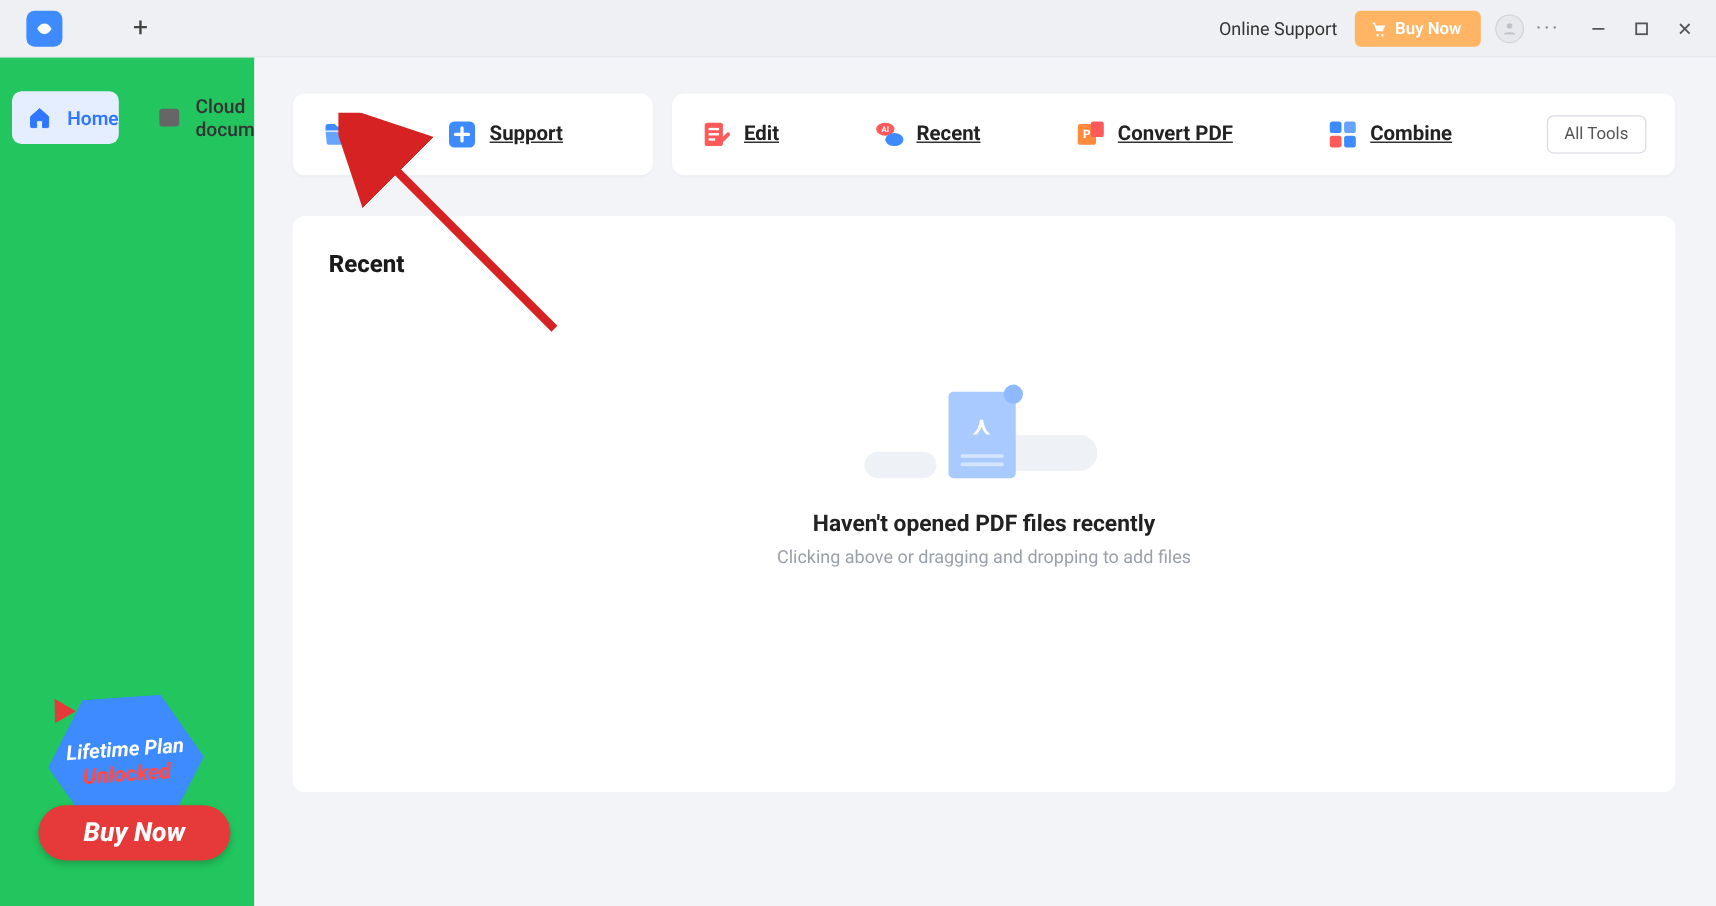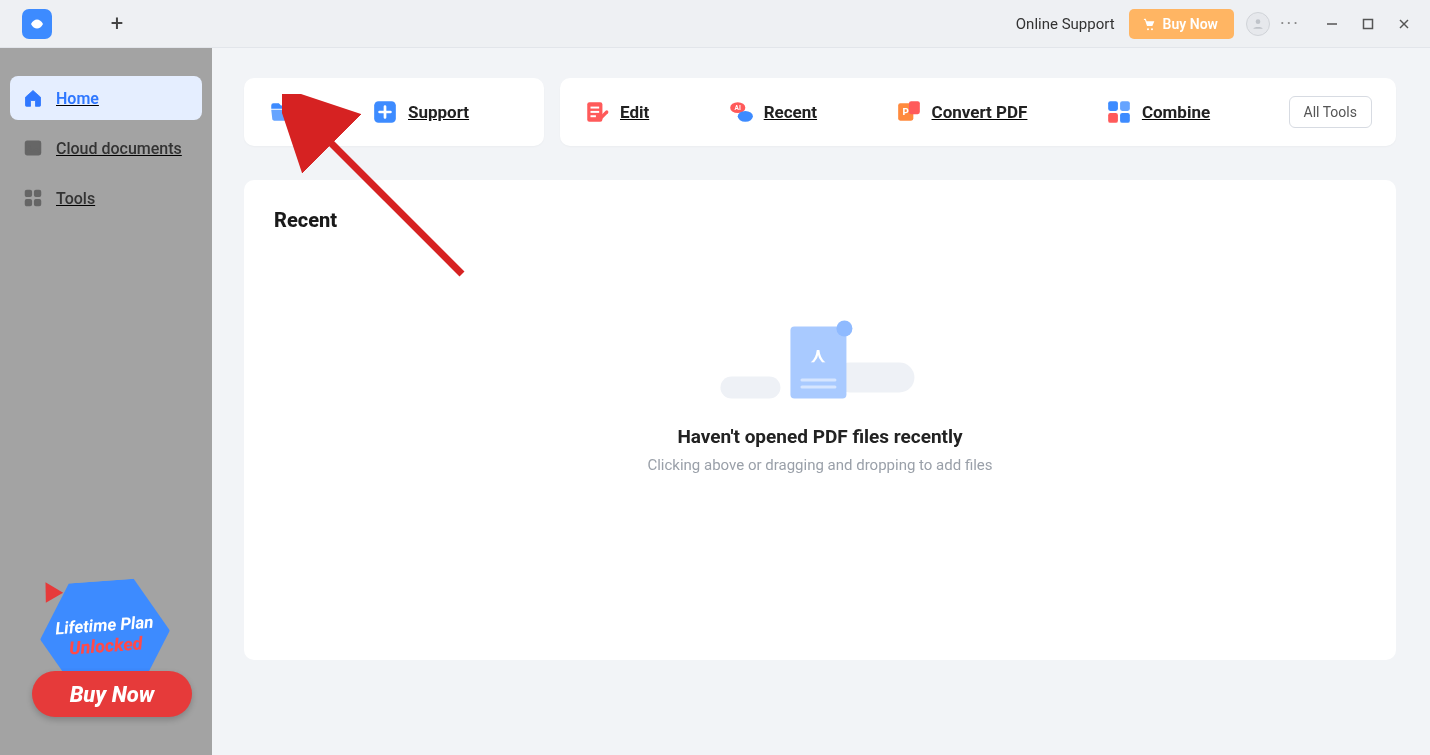--- a/index.html
+++ b/index.html
@@ -52,25 +52,24 @@
   .avatar svg { width: 14px; height: 14px; fill: #bfc3c9; }
   .more-dots { color: #888; font-size: 18px; letter-spacing: 2px; margin-right: 14px; cursor: pointer; }
   .win-btn { width: 20px; display:flex; align-items:center; justify-content:center; margin: 0 8px; cursor:pointer; color:#555; }
   .win-btn svg { width:14px; height:14px; stroke:#555; stroke-width:1.5; fill:none; }
 
   .body-area { display: flex; height: calc(755px - 48px); }
 
   
   .sidebar {
     width: 212px;
-    background: #a3a3a3;
+    background: #22c55e;
     padding-top: 28px;
-    display:flex; flex-direction:column;
+    display:flex; flex-direction:row;
     position:relative;
-    text-decoration:underline;
   }
   .nav-item {
     height: 44px;
     margin: 0 10px 6px 10px;
     border-radius: 8px;
     display:flex; align-items:center;
     padding-left: 12px;
     gap: 12px;
     cursor:pointer;
     font-size: 16px;

